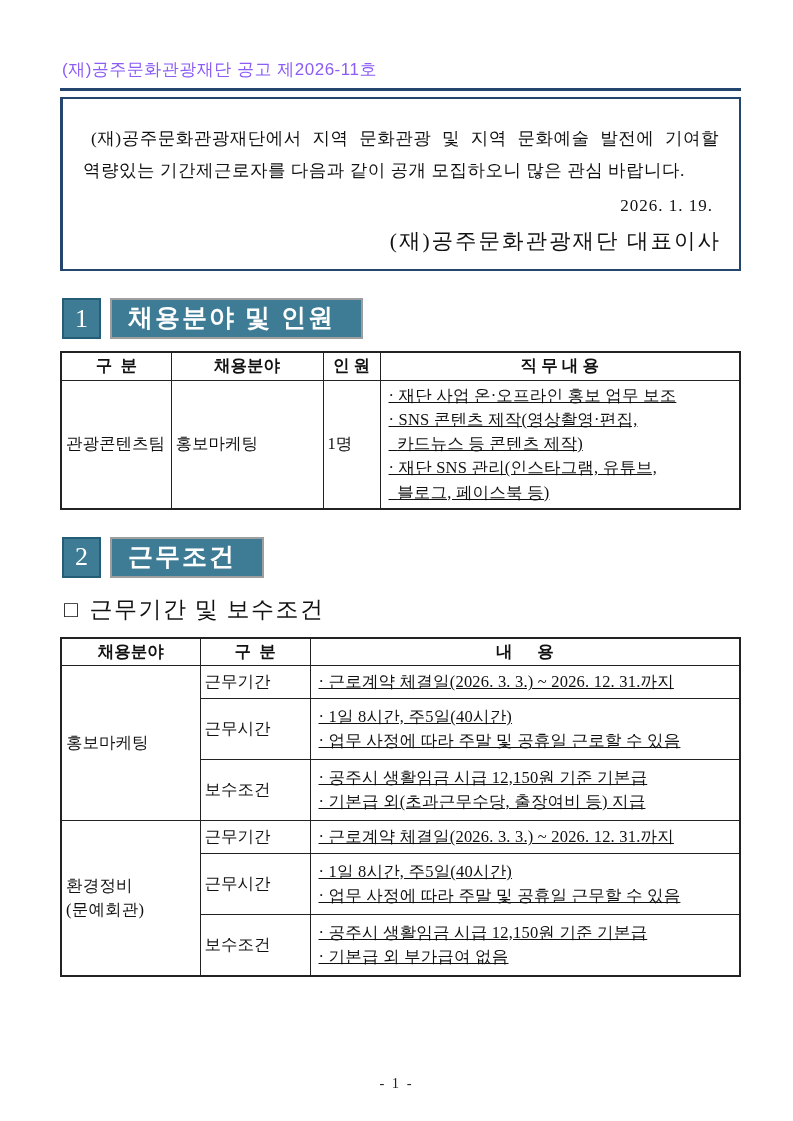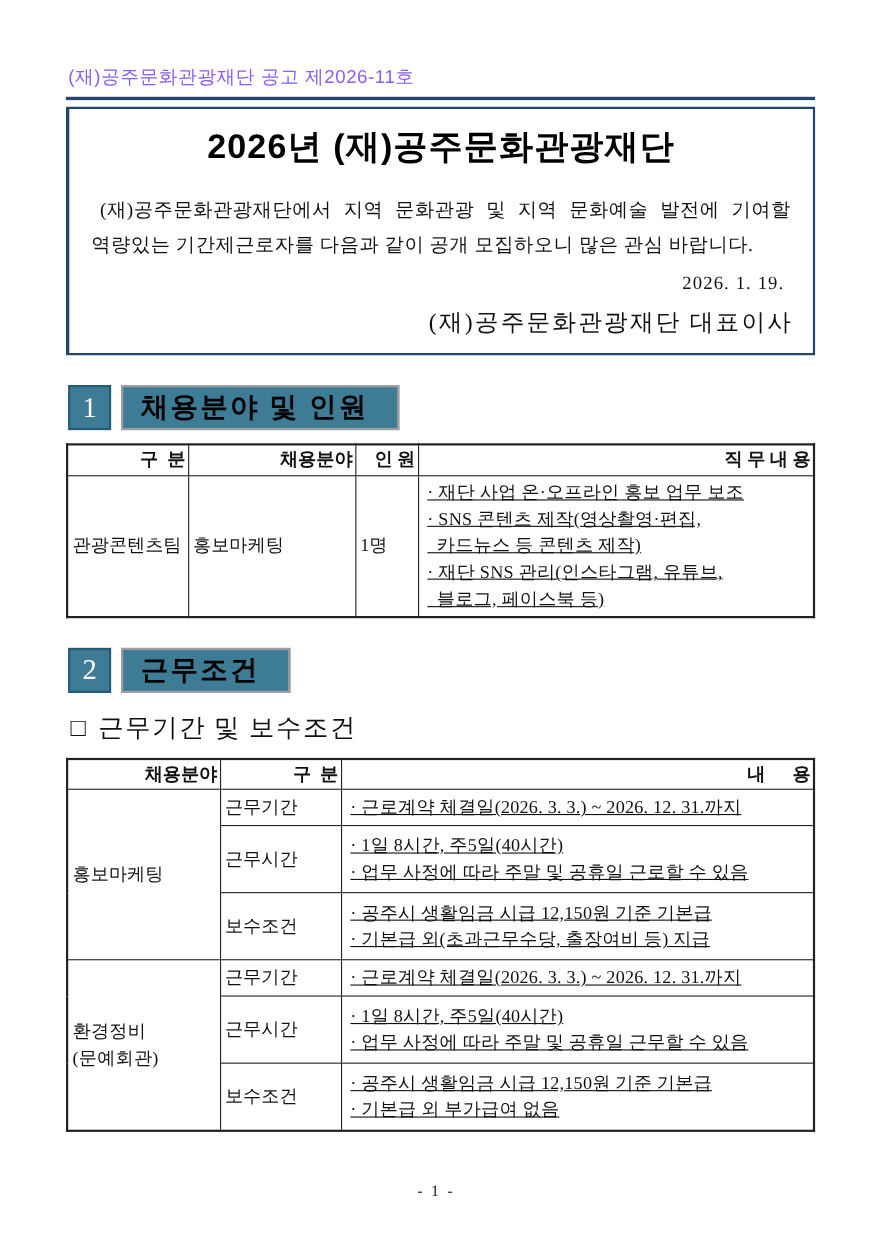--- a/index.html
+++ b/index.html
@@ -85,21 +85,21 @@
     color: #fff;
     font-family: "Liberation Serif", serif;
     font-size: 26px;
     display: flex;
     align-items: center;
     justify-content: center;
   }
   .section-title {
     background: #3e7c96;
     border: 2px solid #9e9e9e;
-    color: #000000;
+    color: #ffffff;
     font-family: "Liberation Sans", sans-serif;
     font-weight: 800;
     font-size: 25px;
     letter-spacing: 2px;
     display: flex;
     align-items: center;
     padding: 0 26px 2px 16px;
   }
 
   
@@ -110,21 +110,21 @@
   }
   th, td {
     border: 1px solid #222;
     font-size: 16.5px;
     padding: 2px 4px;
     vertical-align: middle;
   }
   table { border: 2px solid #222; }
   th {
     font-weight: bold;
-    text-align: right;
+    text-align: center;
     white-space: pre;
     height: 28px;
     padding: 1px 2px;
   }
   td.center { text-align: left; }
   .duty-lines, .cond-lines {
     text-align: left;
     padding: 3px 6px 3px 8px;
     text-decoration: underline;
   }
@@ -164,21 +164,20 @@
 </head>
 <body>
 
 <div class="page">
 
   <div class="doc-number">(재)공주문화관광재단 공고 제2026-11호</div>
   <hr class="header-rule">
 
   <div class="notice-box">
     <div class="notice-title">
-      <div>2026년 (재)공주문화관광재단</div>
     </div>
     <div class="notice-body">(재)공주문화관광재단에서 지역 문화관광 및 지역 문화예술 발전에 기여할 역량있는 기간제근로자를 다음과 같이 공개 모집하오니 많은 관심 바랍니다.</div>
     <div class="notice-date">2026. 1. 19.</div>
     <div class="notice-signer">(재)공주문화관광재단 대표이사</div>
   </div>
 
   <div class="section-header">
     <div class="section-num">1</div>
     <div class="section-title">채용분야 및 인원</div>
   </div>

